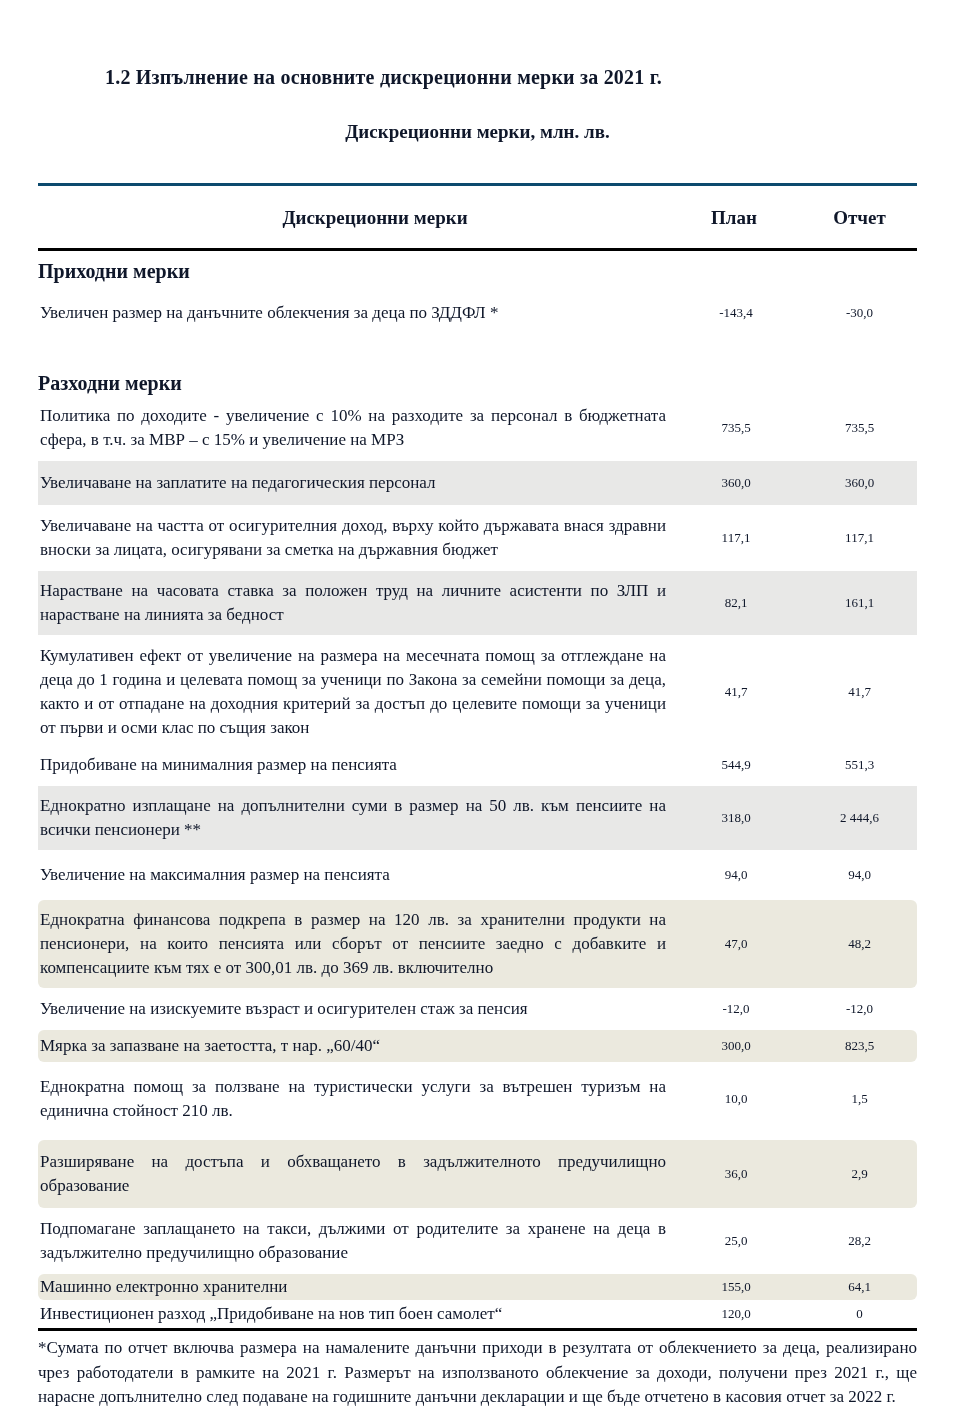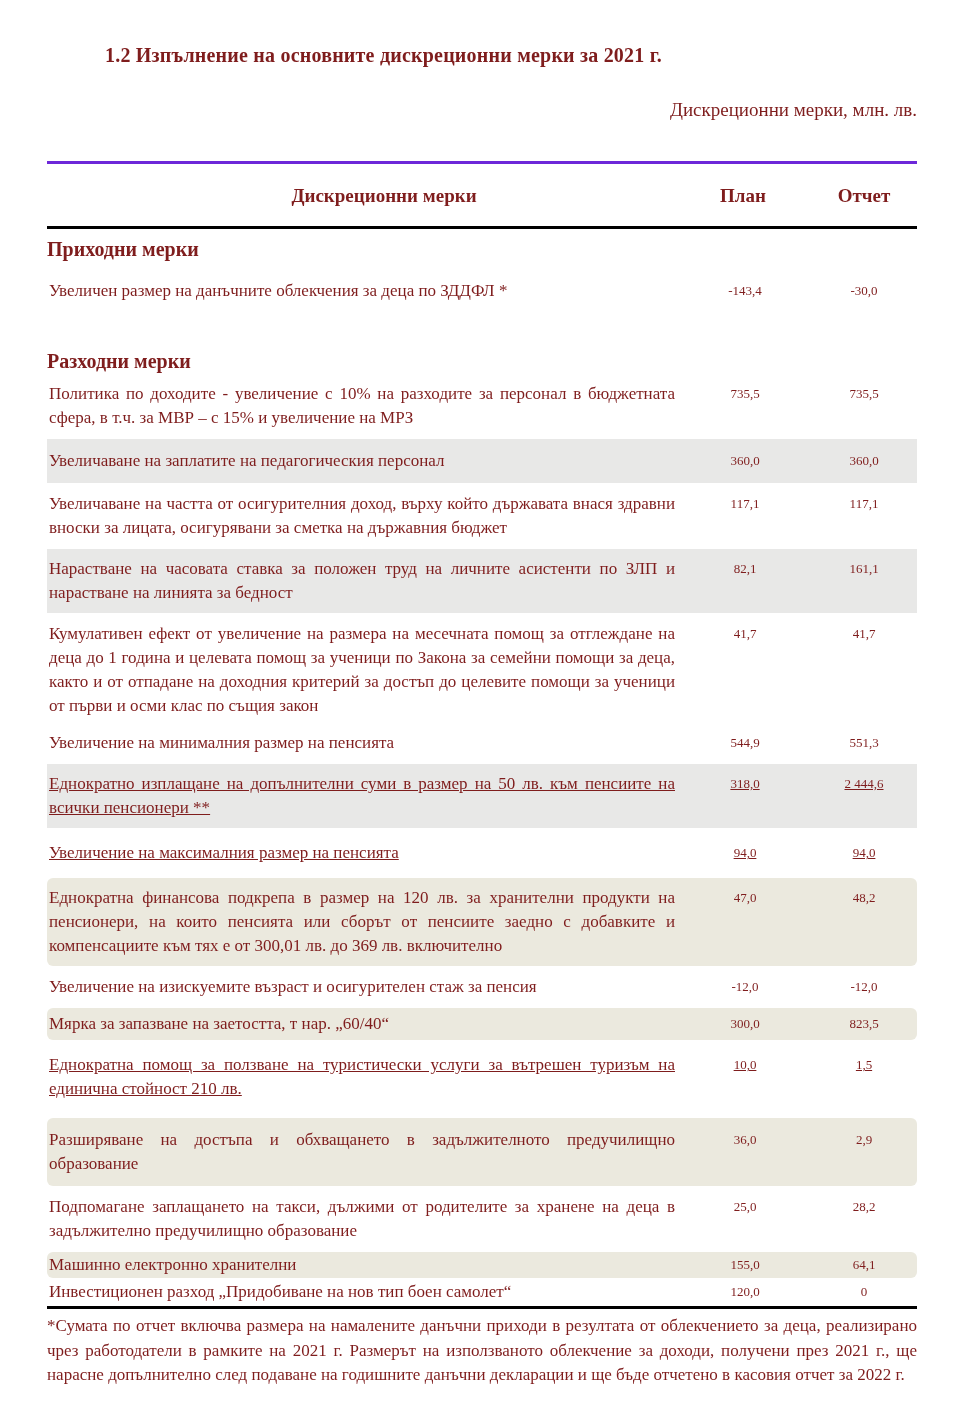--- a/index.html
+++ b/index.html
@@ -1,45 +1,45 @@
 <!DOCTYPE html>
 <html lang="bg"><head>
 <meta charset="utf-8">
 <style>
   html,body{margin:0;padding:0;background:#ffffff;}
   .page{
     width:955px;height:1420px;overflow:hidden;box-sizing:border-box;
-    padding-top:44px;background:#ffffff;color:#7f1d1d;
+    padding-top:66px;background:#ffffff;color:#0f172a;
     font-family:"Liberation Serif","DejaVu Serif",serif;
   }
   .content{margin:0 38px;}
   .title{font-size:20px;font-weight:bold;margin:0 0 0 67px;letter-spacing:.2px;}
-  .subtitle{font-size:19px;font-weight:normal;text-align:right;margin:32px 0 0 0;}
-  .table{margin-top:40px;border-top:3px solid #6d28d9;margin-left:9px;}
+  .subtitle{font-size:19px;font-weight:bold;text-align:center;margin:32px 0 0 0;}
+  .table{margin-top:40px;border-top:3px solid #0c4a6e;}
   .thead{
     display:flex;align-items:center;padding:21px 0 19px 0;
     border-bottom:3px solid #000;font-weight:bold;font-size:19px;
   }
   .c-text{width:628px;box-sizing:border-box;}
   .thead .c-text{text-align:center;padding-left:46px;}
   .c-plan{width:136px;text-align:center;}
   .c-rep{flex:1;text-align:center;}
   .section{font-size:20px;font-weight:bold;padding:9px 0 4px 0;}
   .sec2{margin-top:10px;padding-bottom:5px;}
   .row{
-    display:flex;font-size:17px;line-height:24px;
+    display:flex;align-items:center;font-size:17px;line-height:24px;
     padding:4px 2px;margin-bottom:5px;
   }
   .row .c-text{text-align:justify;padding-right:2px;}
   .row .c-plan,.row .c-rep{font-size:13px;}
   .tall{padding:14px 2px 28px 2px;margin-bottom:10px;}
   .pad-md{padding:10px 2px;}
   .pad-sm{padding:8px 2px;}
   .slim{padding:1px 2px;margin-bottom:1px;}
-  .mb-md{margin-bottom:9px;text-decoration:underline;}
+  .mb-md{margin-bottom:9px;}
   .shade-cool{background:#e8e8e7;}
   .shade-warm{background:#ebe9de;border-radius:6px;}
   .rule{height:0;border-top:3px solid #000;}
   .footnote{font-size:17px;line-height:24.5px;text-align:justify;margin:5px 0 0 0;}
 </style>
 </head>
 <body>
 
 <div class="page">
   <div class="content">
@@ -89,21 +89,21 @@
         <div class="c-rep">161,1</div>
       </div>
 
       <div class="row">
         <div class="c-text">Кумулативен ефект от увеличение на размера на месечната помощ за отглеждане на деца до 1 година и целевата помощ за ученици по Закона за семейни помощи за деца, както и от отпадане на доходния критерий за достъп до целевите помощи за ученици от първи и осми клас по същия закон</div>
         <div class="c-plan">41,7</div>
         <div class="c-rep">41,7</div>
       </div>
 
       <div class="row">
-        <div class="c-text">Увеличение на минималния размер на пенсията</div>
+        <div class="c-text">Придобиване на минималния размер на пенсията</div>
         <div class="c-plan">544,9</div>
         <div class="c-rep">551,3</div>
       </div>
 
       <div class="row pad-sm mb-md shade-cool">
         <div class="c-text">Еднократно изплащане на допълнителни суми в размер на 50 лв. към пенсиите на всички пенсионери **</div>
         <div class="c-plan">318,0</div>
         <div class="c-rep">2 444,6</div>
       </div>
 

